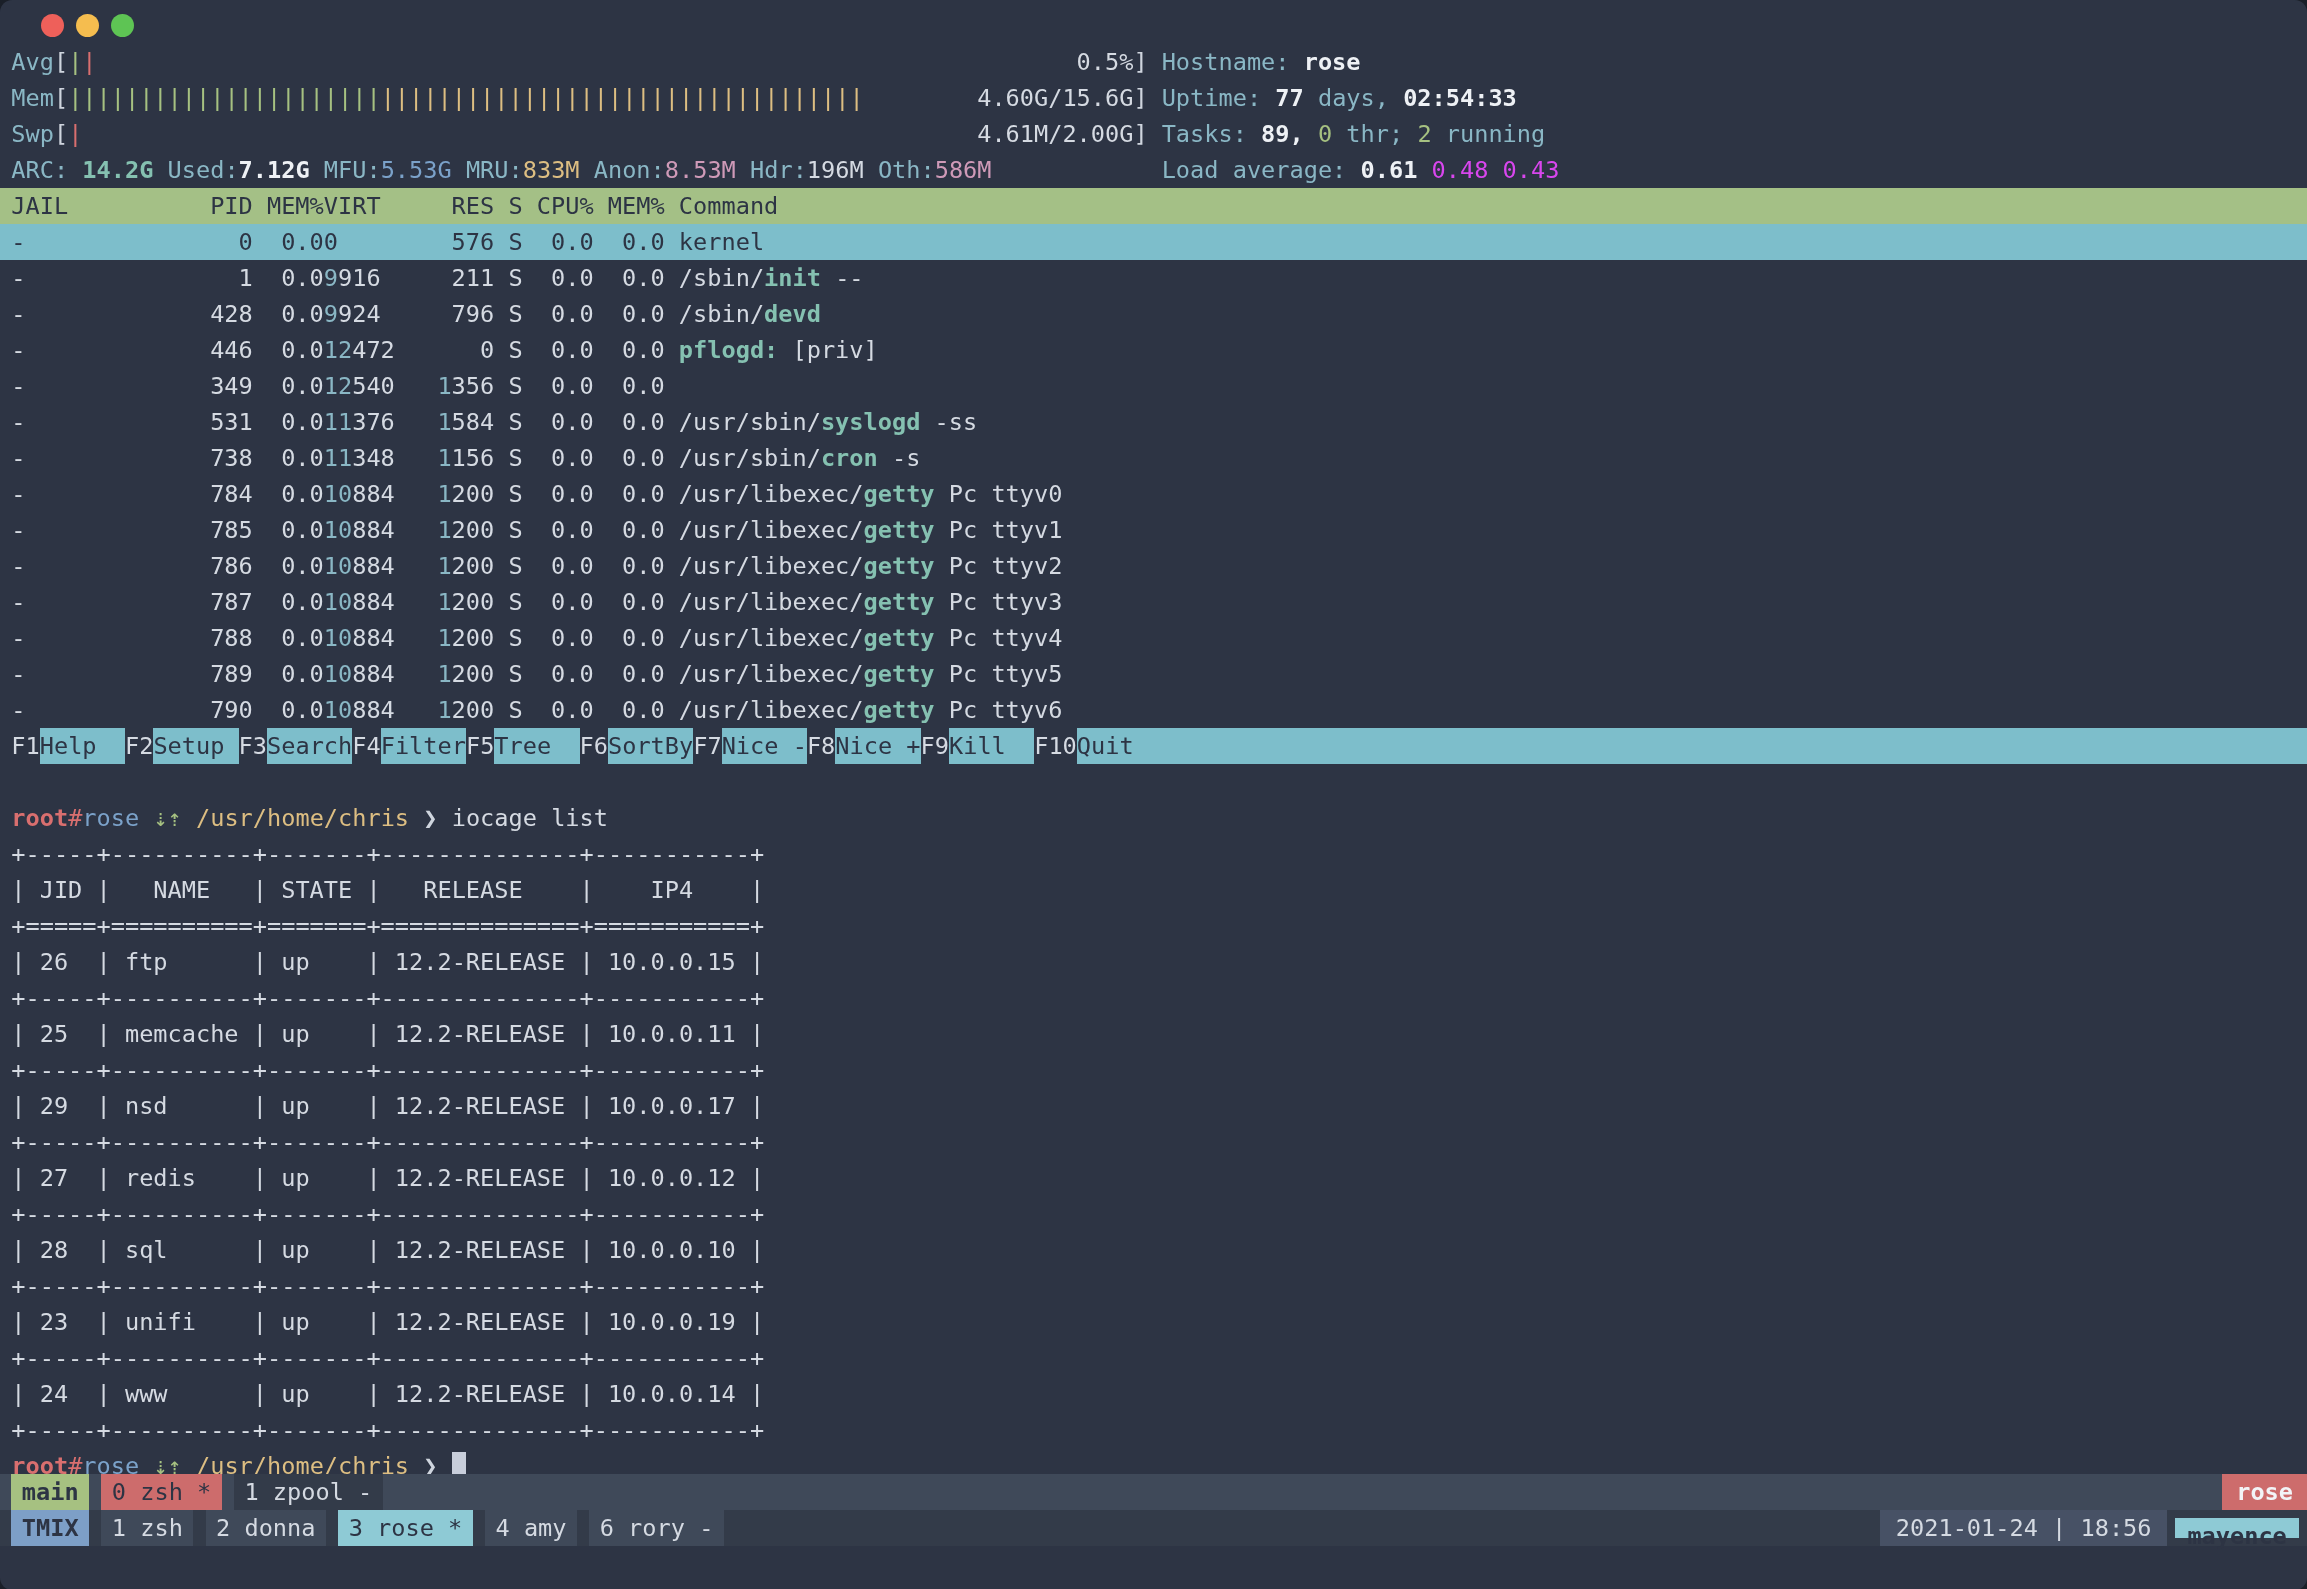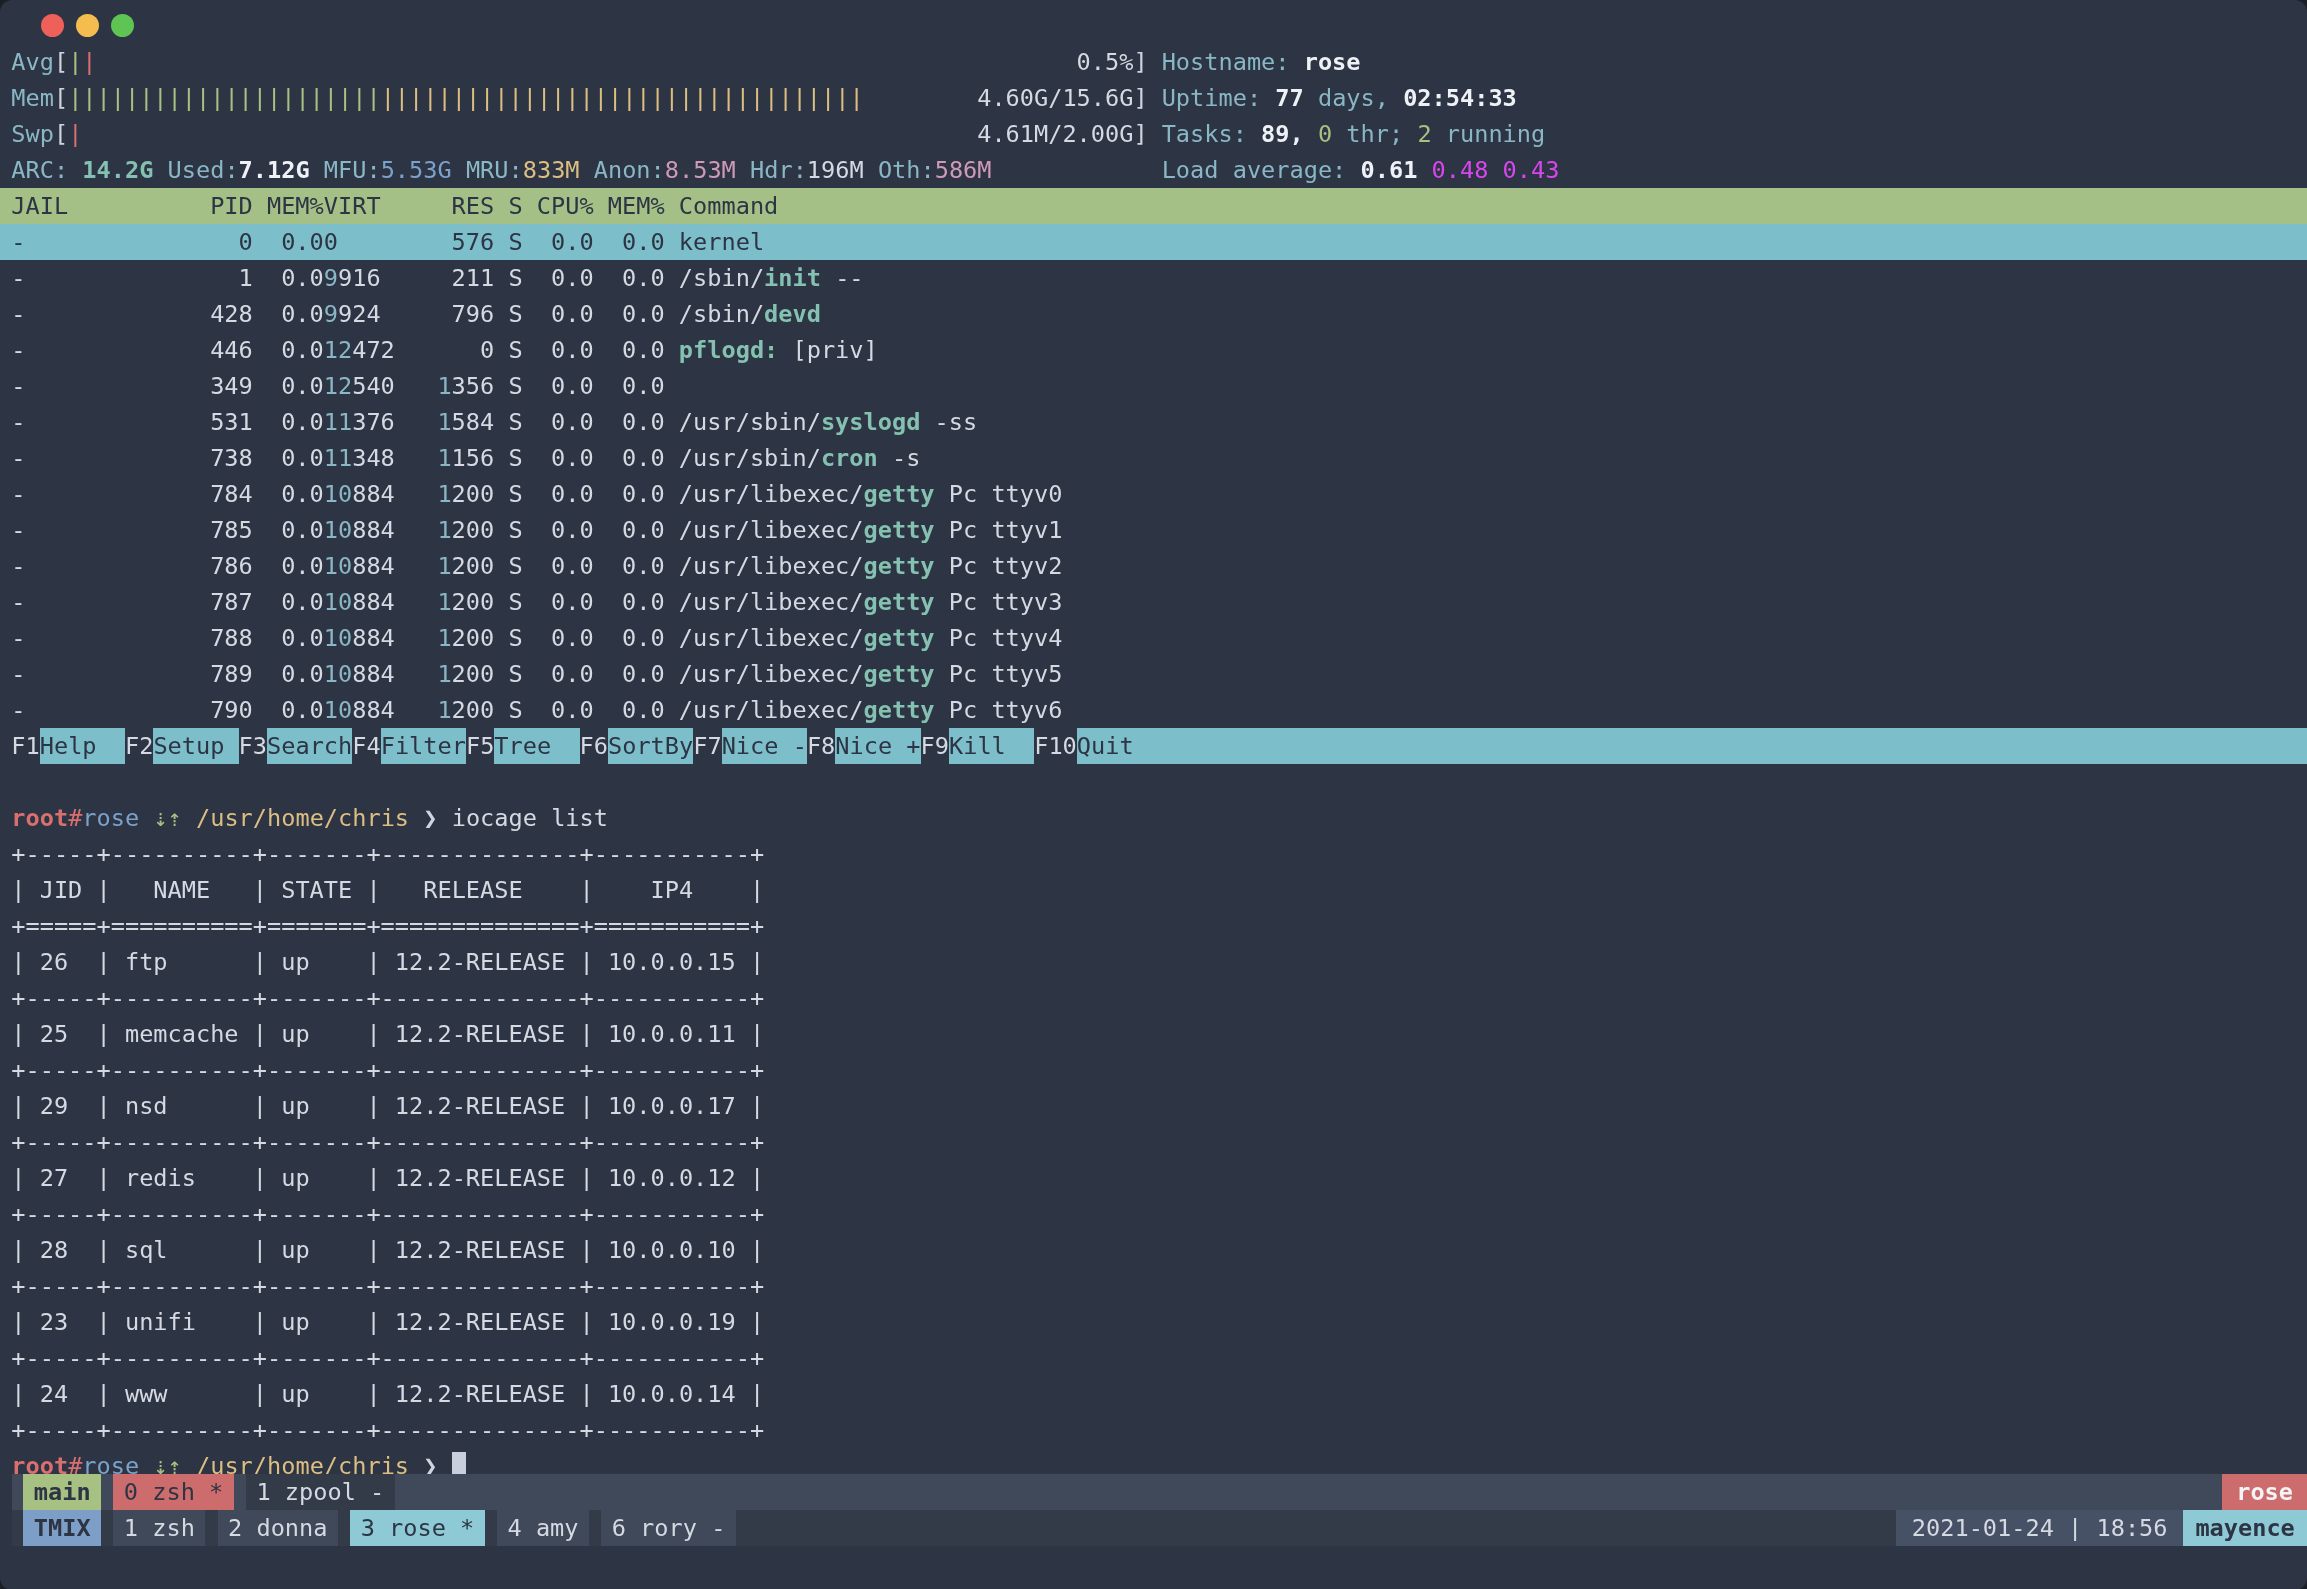--- a/index.html
+++ b/index.html
@@ -70,35 +70,35 @@
   .p-host{color:var(--blue)}
   .p-arrows{color:var(--green);margin-left:1ch}
   .p-path{color:var(--tan);margin-left:1ch}
   .p-sym{color:var(--dim);margin-left:1ch}
   .p-cmd{color:var(--fg);margin-left:1ch}
   .cursor{display:inline-block;width:1ch;height:28px;background:#c8cedb;
     margin-left:1ch;align-self:center}
   .tline{color:var(--fg)}
 
   
-  .statusbars{position:absolute;left:12px;right:0;bottom:44px}
+  .statusbars{position:absolute;left:0;right:0;bottom:44px}
   .srow{height:36px;line-height:36px;display:flex;white-space:pre}
   .srow1{background:var(--s1bg)}
   .srow2{background:var(--s2bg)}
   .chip{flex:none;padding:0 10.5px;margin-right:12.2px}
   .chip-green{background:var(--chipgreen);color:var(--dark);font-weight:bold;margin-left:11.3px}
   .chip-steel{background:var(--chipsteel);color:var(--dark);font-weight:bold;margin-left:11.3px}
   .chip-red{background:var(--chipred);color:var(--dark)}
   .chip-dark{background:var(--s2bg);color:var(--fg)}
   .chip-gray{background:var(--chipgray);color:var(--fg)}
   .chip-active{background:var(--chipcyan);color:var(--dark)}
   .sfill{flex:1}
   .chip-host{background:var(--chipred);color:#f2f4f7;font-weight:bold;margin:0;padding:0 14px}
   .sdate{flex:none;background:var(--datebg);color:var(--fg);padding:0 15.7px}
-  .chip-user{background:var(--chipcyan);color:var(--dark);font-weight:bold;margin:0;padding:0 12.2px}
+  .chip-user{background:var(--chipcyan);color:var(--dark);font-weight:bold;margin:8px;padding:0 12.2px}
 </style>
 </head>
 <body>
 
 <div class="terminal">
 
   <div class="titlebar">
     <span class="tbtn close"></span>
     <span class="tbtn min"></span>
     <span class="tbtn max"></span>

